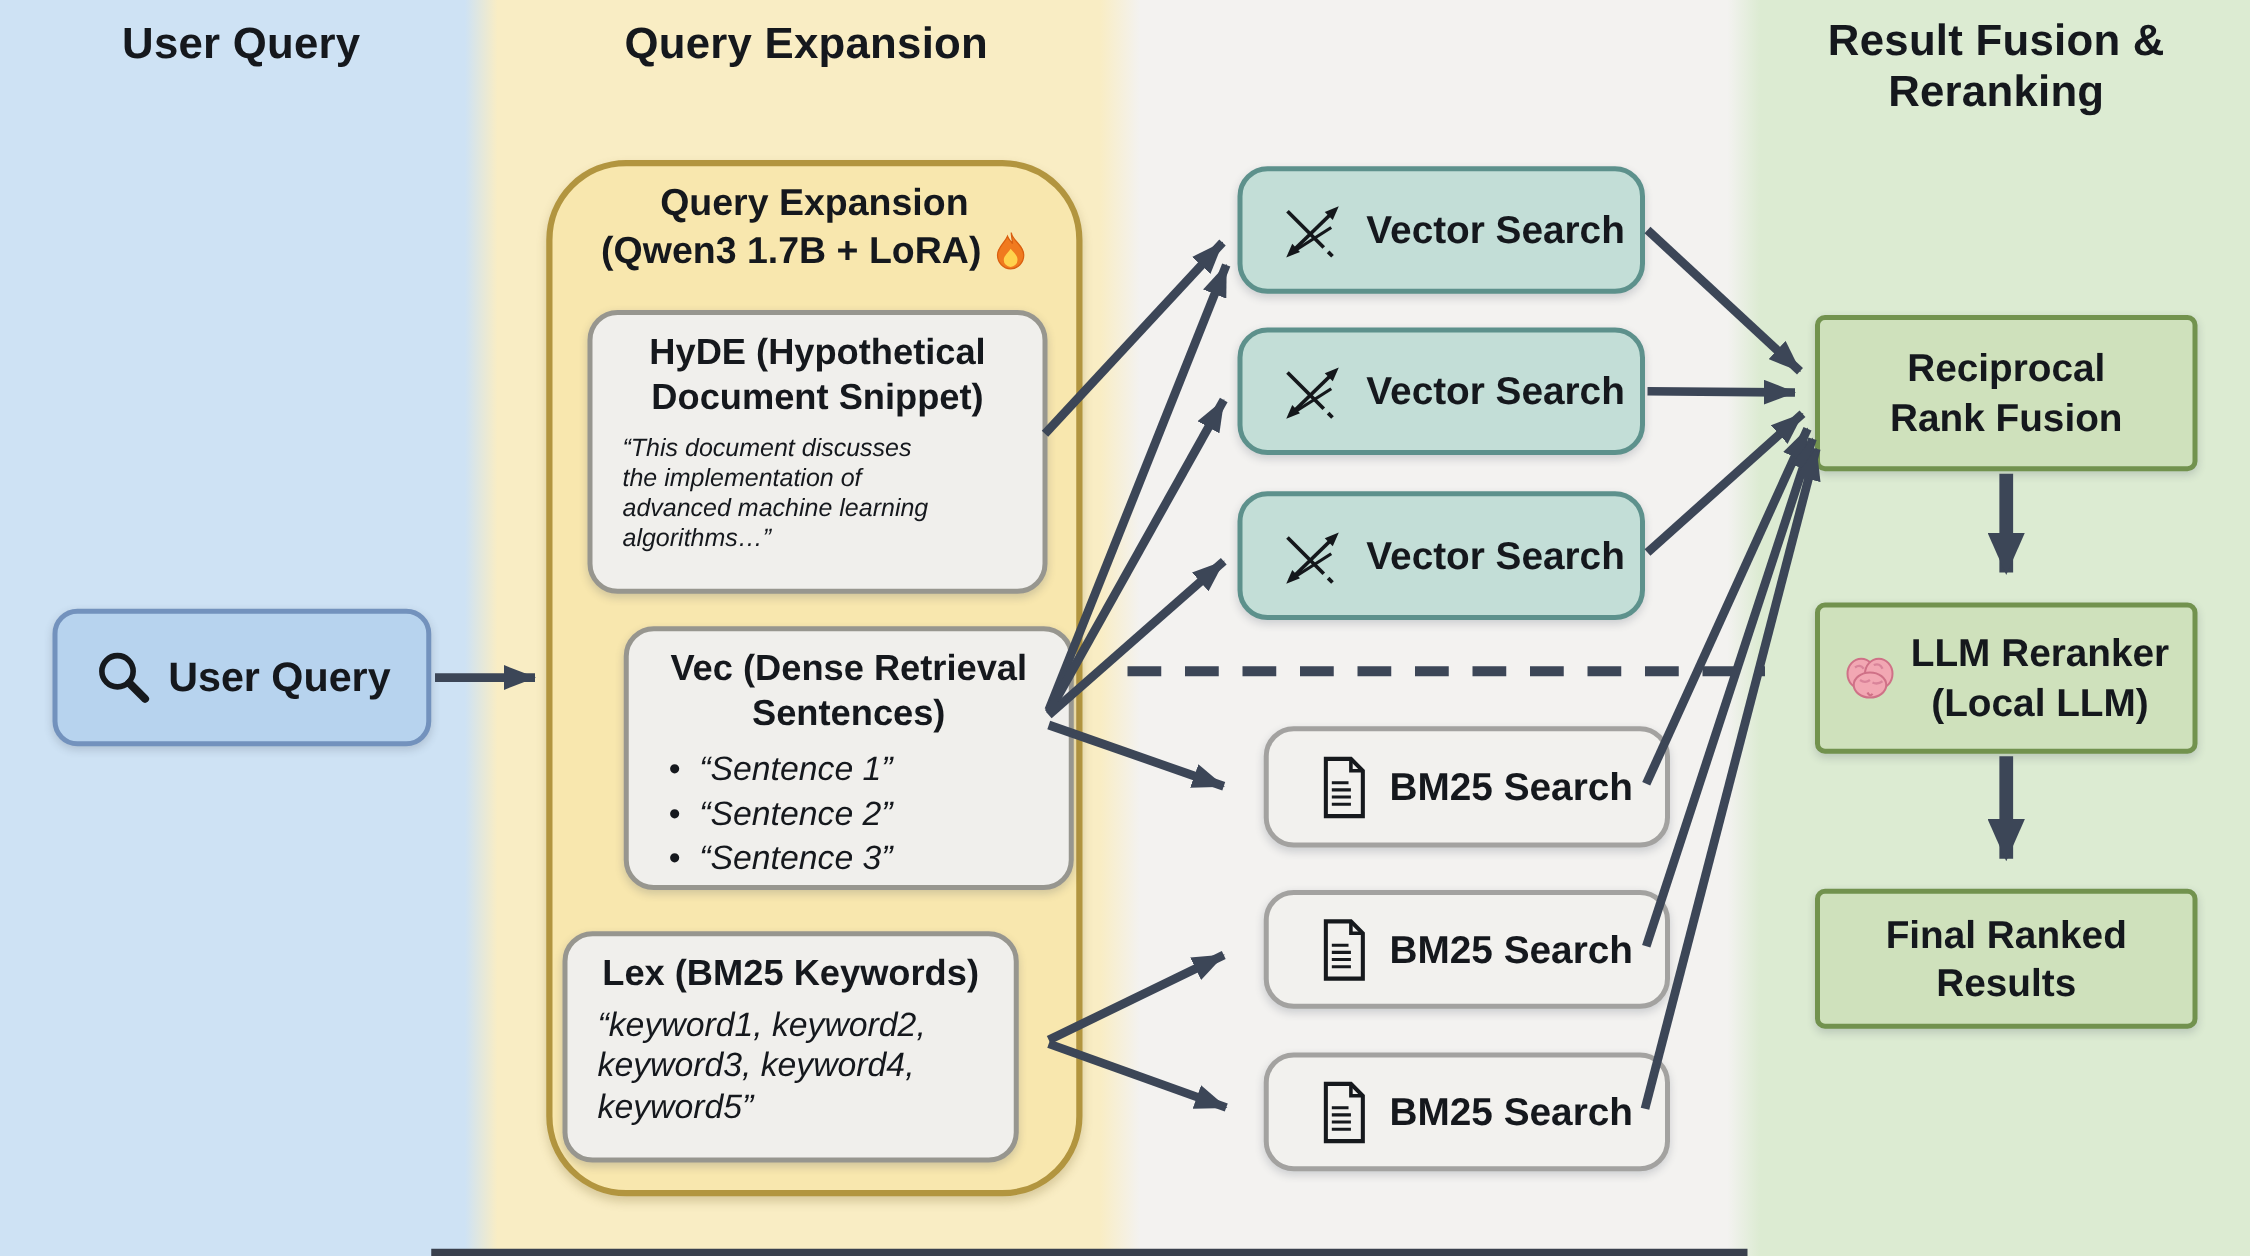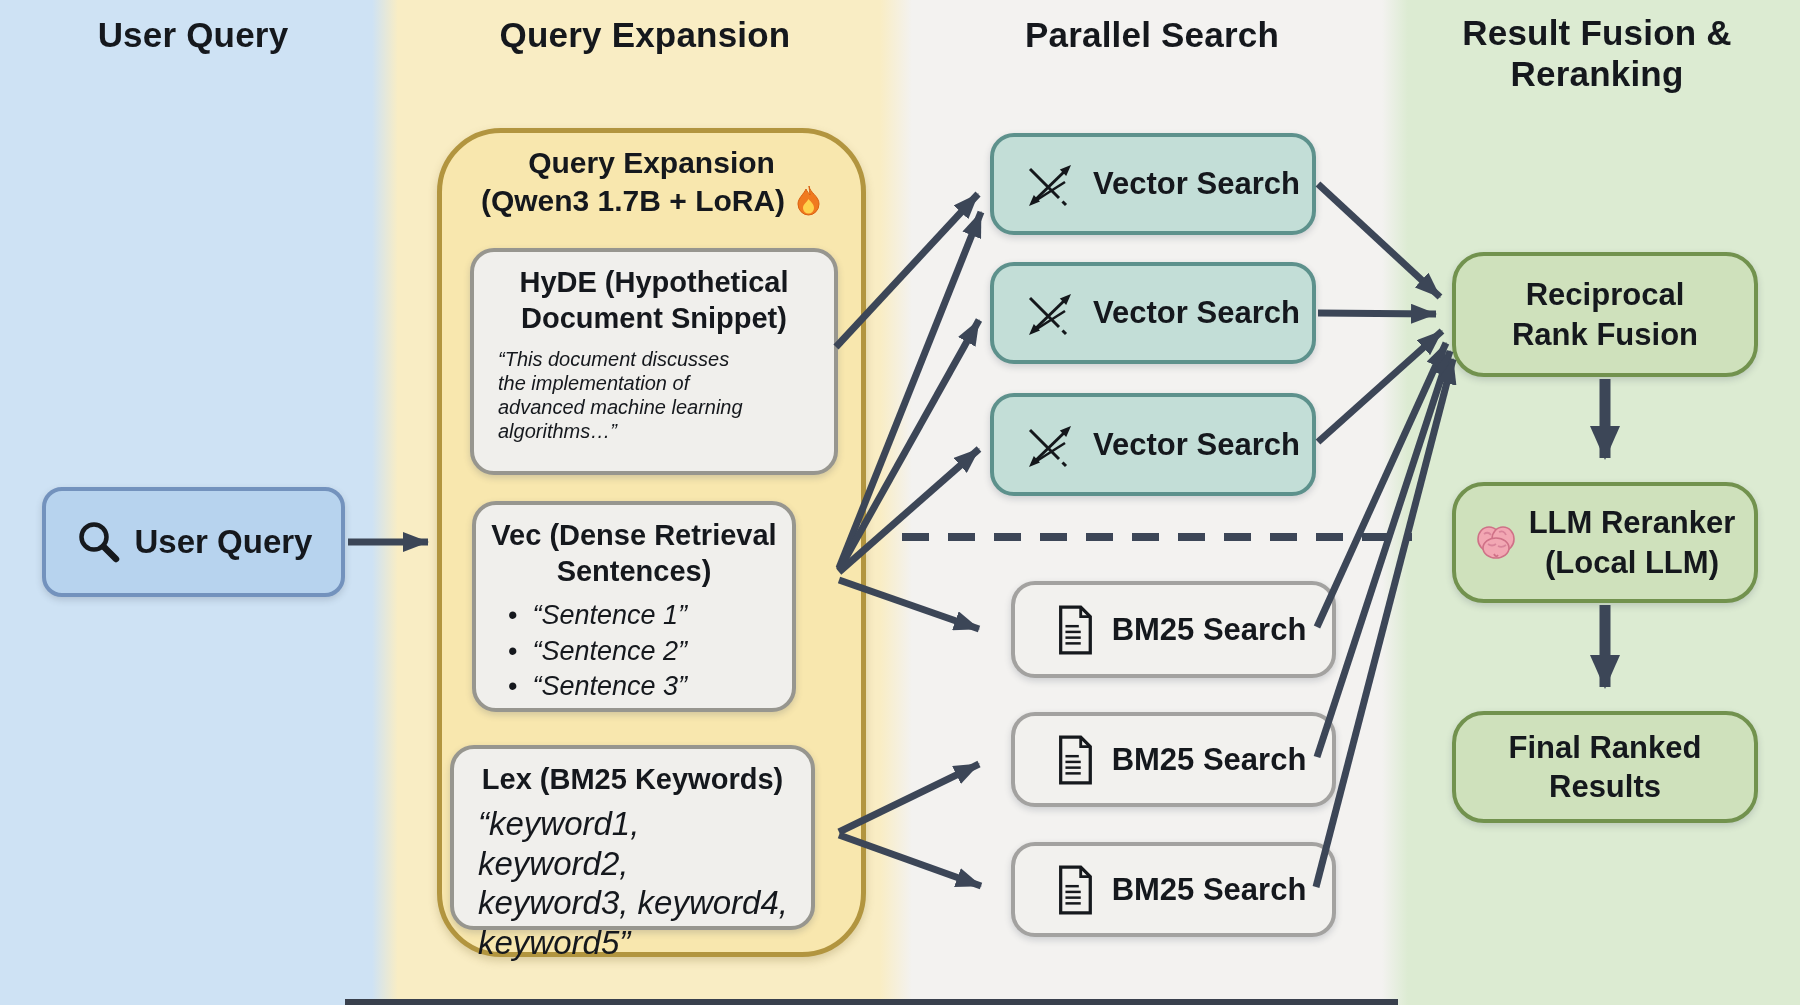--- a/index.html
+++ b/index.html
@@ -52,36 +52,35 @@
   .user-query .label{font-size:33px;font-weight:700;}
   .search-box{
     left:990px;width:326px;display:flex;align-items:center;justify-content:center;gap:16px;
     border-radius:24px;
     padding-left:13px;
   }
   .teal{background:#c3ded7;border:4px solid #5d918c;}
   .gray{background:#f2f1ee;border:4px solid #a3a2a0;margin-left:21px;}
   .search-box .label{font-size:31px;font-weight:700;}
   .green-box{
-    left:1452px;width:306px;background:#cfe1bc;border:4px solid #72924e;border-radius:32px;
+    left:1452px;width:306px;background:#cfe1bc;border:4px solid #72924e;border-radius:8px;
     display:flex;align-items:center;justify-content:center;gap:12px;
     text-align:center;font-size:31px;font-weight:700;line-height:1.26;
   }
   .arrow-layer{position:absolute;left:0;top:0;width:1800px;height:1005px;pointer-events:none;}
   .bottom-bar{position:absolute;left:345px;top:999px;width:1053px;height:6px;background:#39404d;}
   .icon{flex:0 0 auto;display:block;}
 </style>
 </head>
 <body>
 
 <div id="canvas">
 
   <div class="col-header pre" style="left:23px;">User Query</div>
   <div class="col-header pre" style="left:475px;">Query Expansion</div>
-  <div class="col-header pre" style="left:982px;">Parallel Search</div>
   <div class="col-header pre" style="left:1427px;top:12px;">Result Fusion &amp;
 Reranking</div>
 
   <div class="container-box"></div>
   <div class="container-header">
     <div>Query Expansion</div>
     <div style="display:flex;justify-content:center;align-items:center;gap:10px;text-align:center;">
       <span>(Qwen3 1.7B + LoRA)</span>
       <svg class="icon" width="27" height="32" viewBox="0 0 27 32">
         <path d="M14,1 C15,8 24,11 24,19 A10.5,11 0 1,1 3,19 C3,13 9,9 11,4 C12,7 14,8 15,10 C15,7 14,4 14,1 Z" fill="#f07a1f" stroke="#d95f10" stroke-width="1"></path>
@@ -92,42 +91,42 @@
 
   <div class="node snippet" style="left:470px;top:248px;width:368px;height:227px;">
     <div class="title pre">HyDE (Hypothetical
 Document Snippet)</div>
     <div class="quote pre">“This document discusses
 the implementation of
 advanced machine learning
 algorithms…”</div>
   </div>
 
-  <div class="node snippet" style="left:472px;top:501px;width:324px;height:211px;">
+  <div class="node snippet" style="left:499px;top:501px;width:360px;height:211px;">
     <div class="title pre">Vec (Dense Retrieval
 Sentences)</div>
     <div class="bullets">
       <div class="bullet-row">
           <span class="dot">•</span>
           <span class="btxt">“Sentence 1”</span>
         </div>
       <div class="bullet-row">
           <span class="dot">•</span>
           <span class="btxt">“Sentence 2”</span>
         </div>
       <div class="bullet-row">
           <span class="dot">•</span>
           <span class="btxt">“Sentence 3”</span>
         </div>
     </div>
   </div>
 
   <div class="node snippet" style="left:450px;top:745px;width:365px;height:185px;">
     <div class="title pre">Lex (BM25 Keywords)</div>
-    <div class="quote pre" style="font-size:33px;margin-top:6px;">“keyword1, keyword2,
+    <div class="quote pre" style="font-size:27px;margin-top:6px;">“keyword1, keyword2,
 keyword3, keyword4,
 keyword5”</div>
   </div>
 
   <div class="node user-query">
     <svg class="icon" width="46" height="46" viewBox="0 0 46 46">
       <circle cx="19" cy="18" r="12.5" fill="none" stroke="#16191d" stroke-width="4.5"></circle>
       <line x1="28.5" y1="27.5" x2="41" y2="40" stroke="#16191d" stroke-width="6.5" stroke-linecap="round"></line>
     </svg>
     <span class="label">User Query</span>

